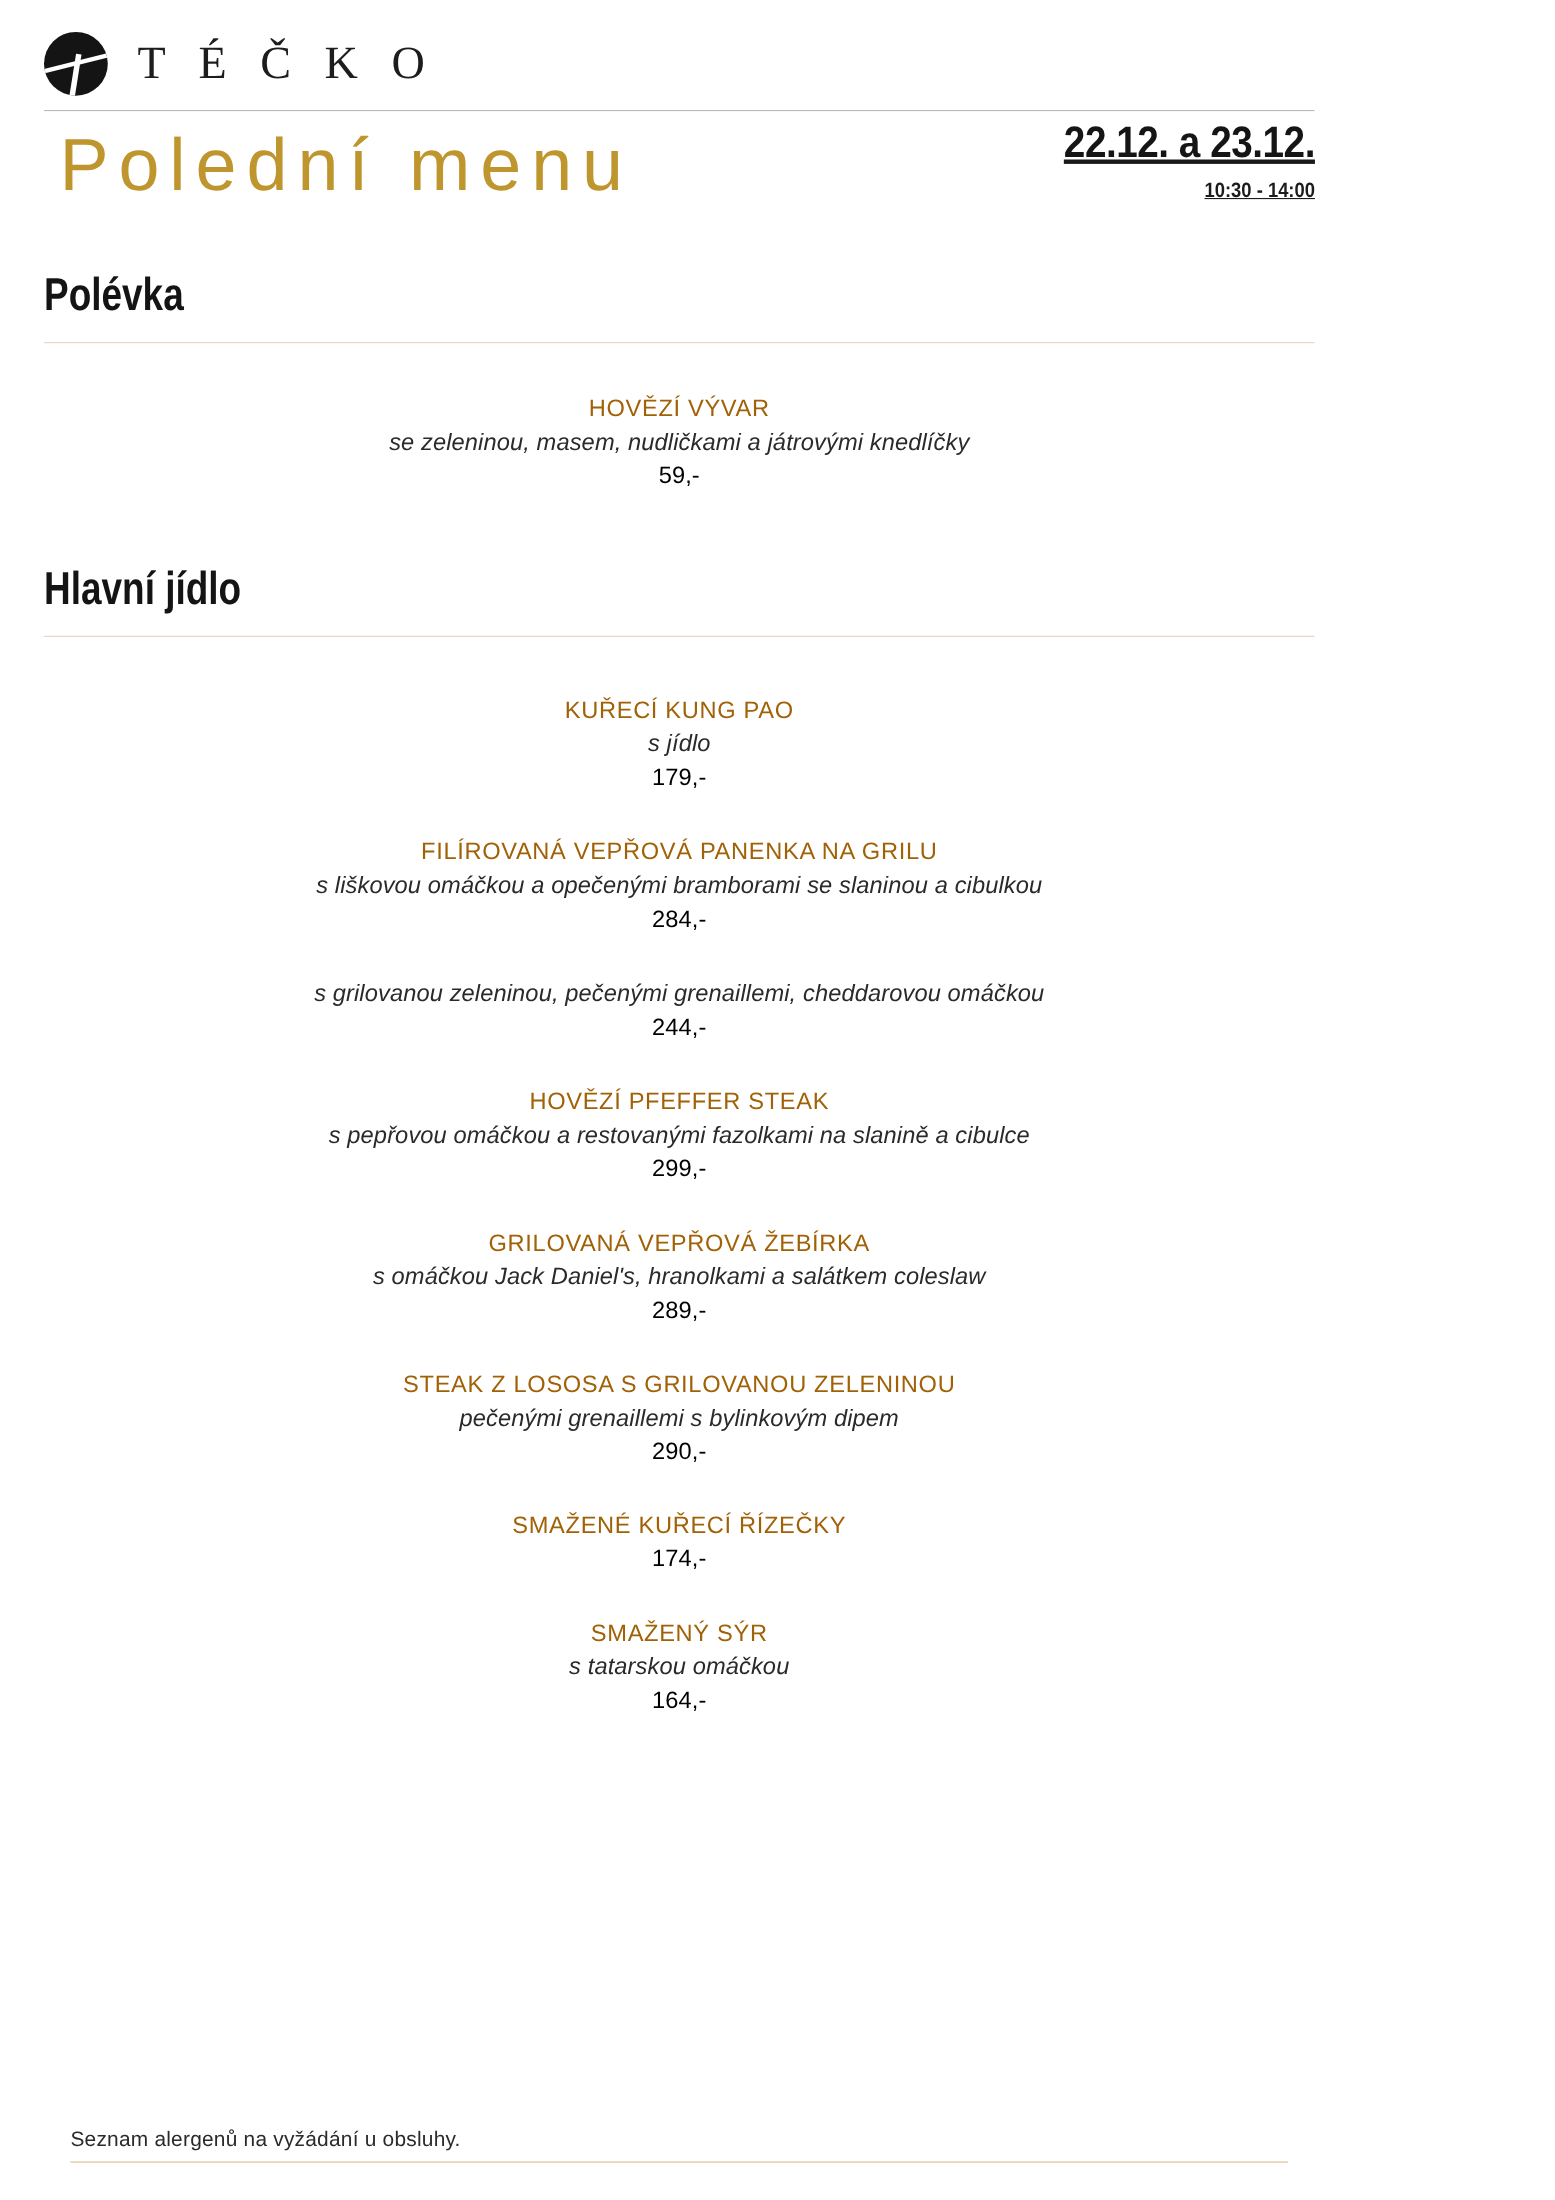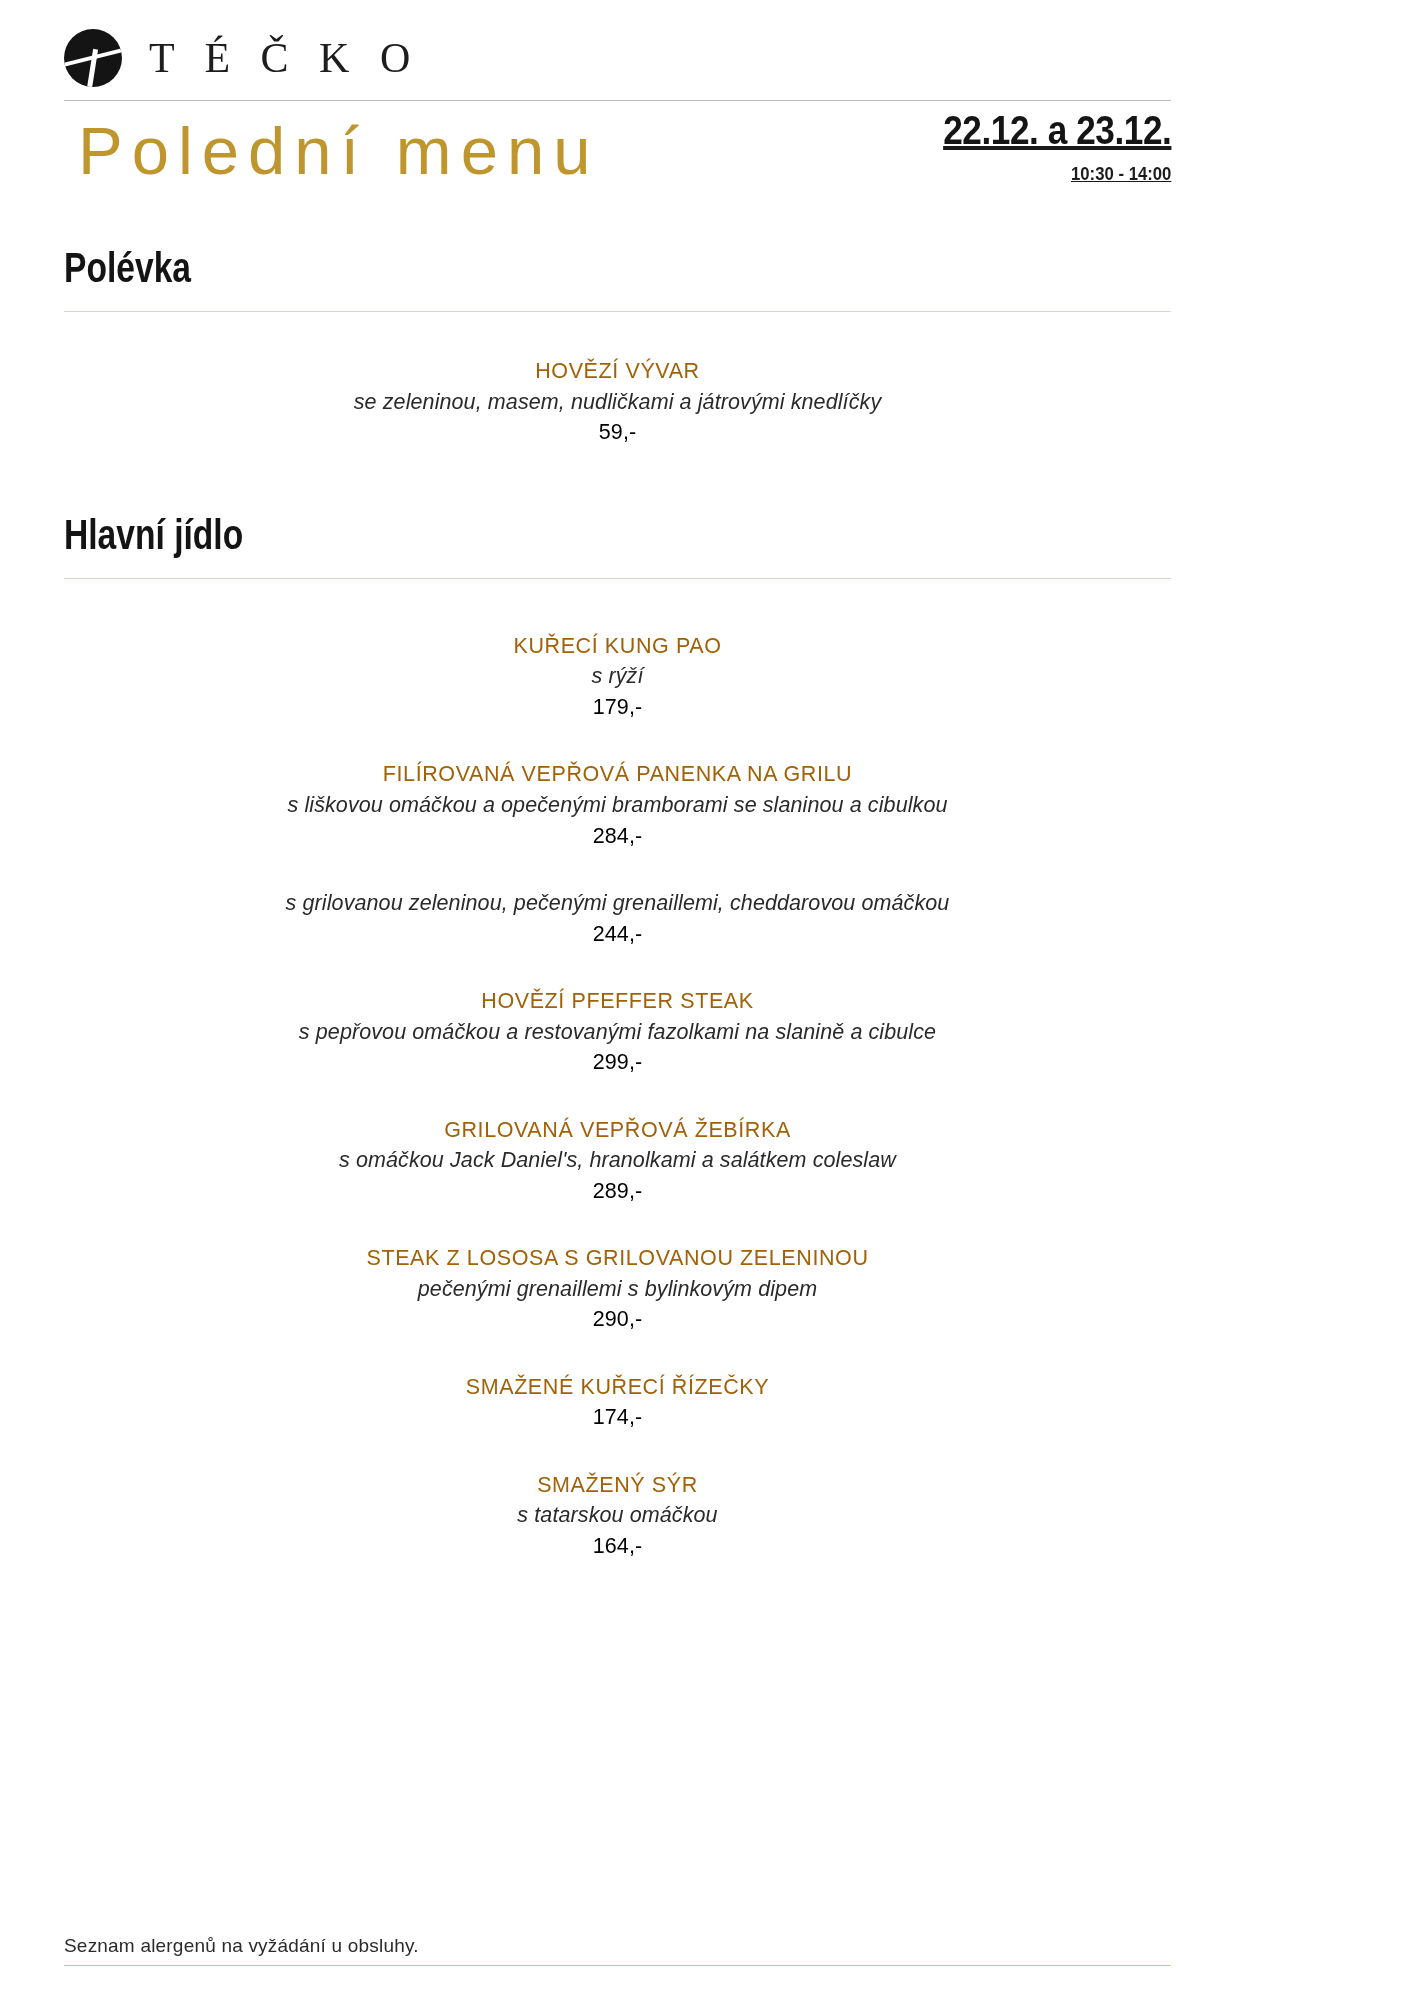--- a/index.html
+++ b/index.html
@@ -13,21 +13,21 @@
     font-family: "Liberation Sans", sans-serif;
     color: #1a1a1a;
     position: relative;
     overflow: hidden;
   }
   .page {
     position: relative;
     width: 1235px;
     height: 2000px;
     box-sizing: border-box;
-    padding: 0 64px;
+    padding: 0 40px;
   }
 
   
   .brand-row {
     display: flex;
     align-items: center;
     padding-top: 22px;
     height: 72px;
   }
   .logo-mark {
@@ -234,21 +234,21 @@
     </div>
   </div>
 
   <div class="section main-section">
     <div class="section-head">Hlavní jídlo</div>
     <div class="section-rule"></div>
     <div class="section-body">
 
       <div class="dish">
         <div class="dish-name">KUŘECÍ KUNG PAO</div>
-        <div class="dish-desc">s rýží</div>
+        <div class="dish-desc">s jídlo</div>
         <div class="dish-price">179,-</div>
       </div>
 
       <div class="dish">
         <div class="dish-name">FILÍROVANÁ VEPŘOVÁ PANENKA NA GRILU</div>
         <div class="dish-desc">s liškovou omáčkou a opečenými bramborami se slaninou a cibulkou</div>
         <div class="dish-price">284,-</div>
       </div>
 
       <div class="dish">

